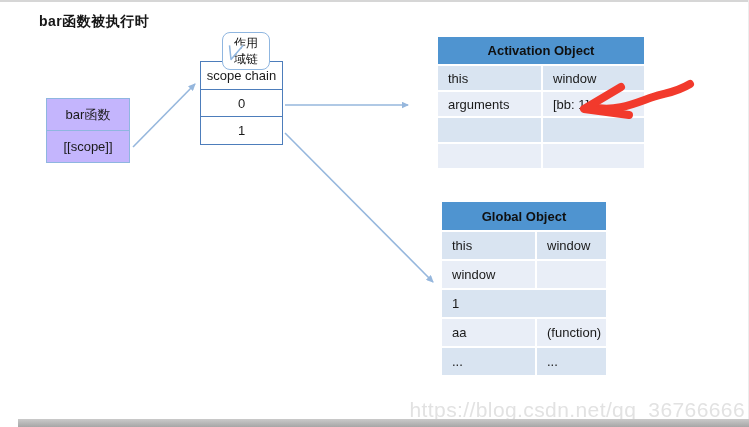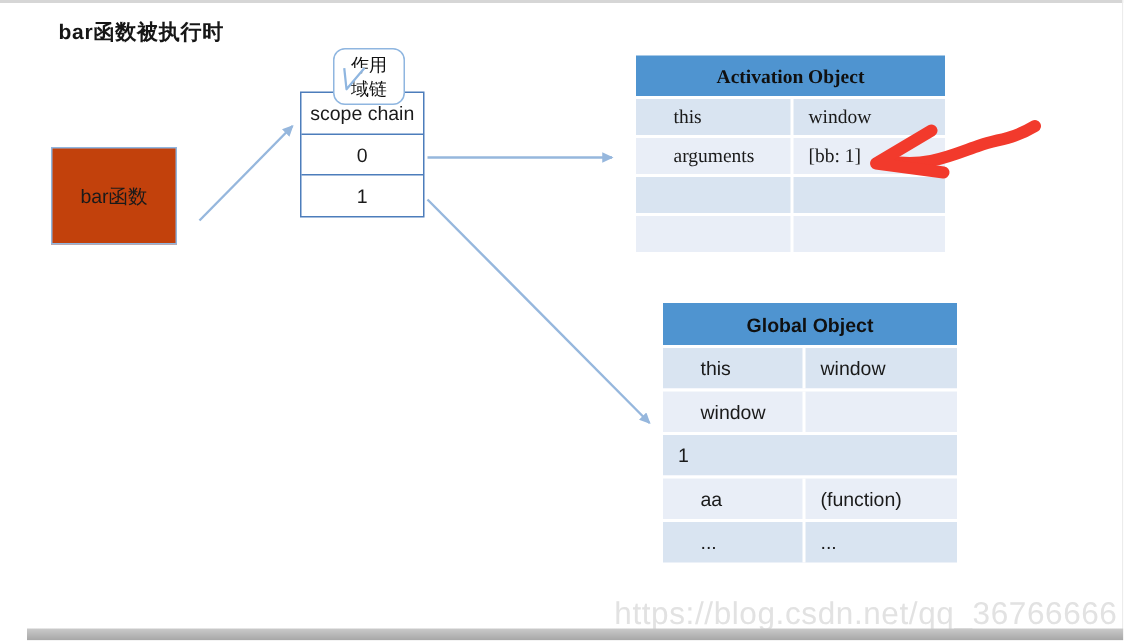--- a/index.html
+++ b/index.html
@@ -16,22 +16,22 @@
   
   .callout{
     position:absolute;left:222px;top:8px;width:48px;height:38px;
     border:1.5px solid var(--border_light);border-radius:8px;background:#fff;
     display:flex;flex-direction:column;align-items:center;justify-content:center;
     font-size:12px;line-height:16px;color:#111;z-index:2;margin-top:24px;
   }
 
   
   .bar-box{
-    position:absolute;left:34px;top:98px;width:84px;height:65px;
-    border:1.4px solid var(--border_light);background:#c2410c;font-size:13px;
+    position:absolute;left:46px;top:98px;width:84px;height:65px;
+    border:1.4px solid var(--border_light);background:#c4b5fd;font-size:13px;
     display:flex;flex-direction:column;
   }
   .bar-box .cell{flex:1;display:flex;align-items:center;justify-content:center;}
   .bar-box .cell + .cell{border-top:1.4px solid var(--border_light);}
 
   
   .scope-box{
     position:absolute;left:200px;top:61px;width:83px;height:84px;
     border:1.5px solid var(--border_dark);background:#fff;font-size:13px;
     display:flex;flex-direction:column;z-index:1;
@@ -39,31 +39,31 @@
   .scope-box .cell{flex:1;display:flex;align-items:center;justify-content:center;}
   .scope-box .cell + .cell{border-top:1.5px solid var(--border_dark);}
 
   
   .dtable{position:absolute;font-size:13px;}
   .dtable .thead{
     background:var(--header_blue);font-weight:bold;color:#101010;
     display:flex;align-items:center;justify-content:center;
   }
   .dtable .trow{display:flex;border-top:2px solid #fff;}
-  .dtable .trow .key{padding-left:25px;display:flex;align-items:center;border-right:2px solid #fff;}
+  .dtable .trow .key{padding-left:10px;display:flex;align-items:center;border-right:2px solid #fff;}
   .dtable .trow .val{padding-left:10px;display:flex;align-items:center;flex:1;}
   .dtable .trow:nth-child(even){background:var(--row_dark);}
   .dtable .trow:nth-child(odd){background:var(--row_light);}
 
-  .activation{left:424px;top:37px;width:206px;font-family:Liberation Serif, serif;}
+  .activation{left:438px;top:37px;width:206px;}
   .activation .thead{height:27px;}
   .activation .trow{height:26px;}
   .activation .trow .key{width:105px;}
 
-  .global{left:442px;top:202px;width:196px;}
+  .global{left:442px;top:202px;width:164px;}
   .global .thead{height:28px;}
   .global .trow{height:29px;}
   .global .trow .key{width:95px;}
 
   .overlay{position:absolute;left:0;top:0;width:749px;height:427px;pointer-events:none;z-index:3;}
   .blue-line{stroke:var(--arrow_blue);stroke-width:1.6;fill:none;}
   .red-stroke{stroke:var(--red);stroke-width:8;fill:none;stroke-linecap:round;stroke-linejoin:round;}
 
   .watermark{
     position:absolute;right:4px;top:398px;font-size:21px;color:#e2e2e2;
@@ -83,20 +83,21 @@
 
   <div class="diagram-title">bar函数被执行时</div>
 
   <div class="callout">
     <span>作用</span>
     <span>域链</span>
   </div>
 
   <div class="bar-box">
     <div class="cell">bar函数</div>
+    <div class="cell">[[scope]]</div>
   </div>
 
   <div class="scope-box">
     <div class="cell">scope chain</div>
     <div class="cell">0</div>
     <div class="cell">1</div>
   </div>
 
   <div class="dtable activation">
     <div class="thead">Activation Object</div>

